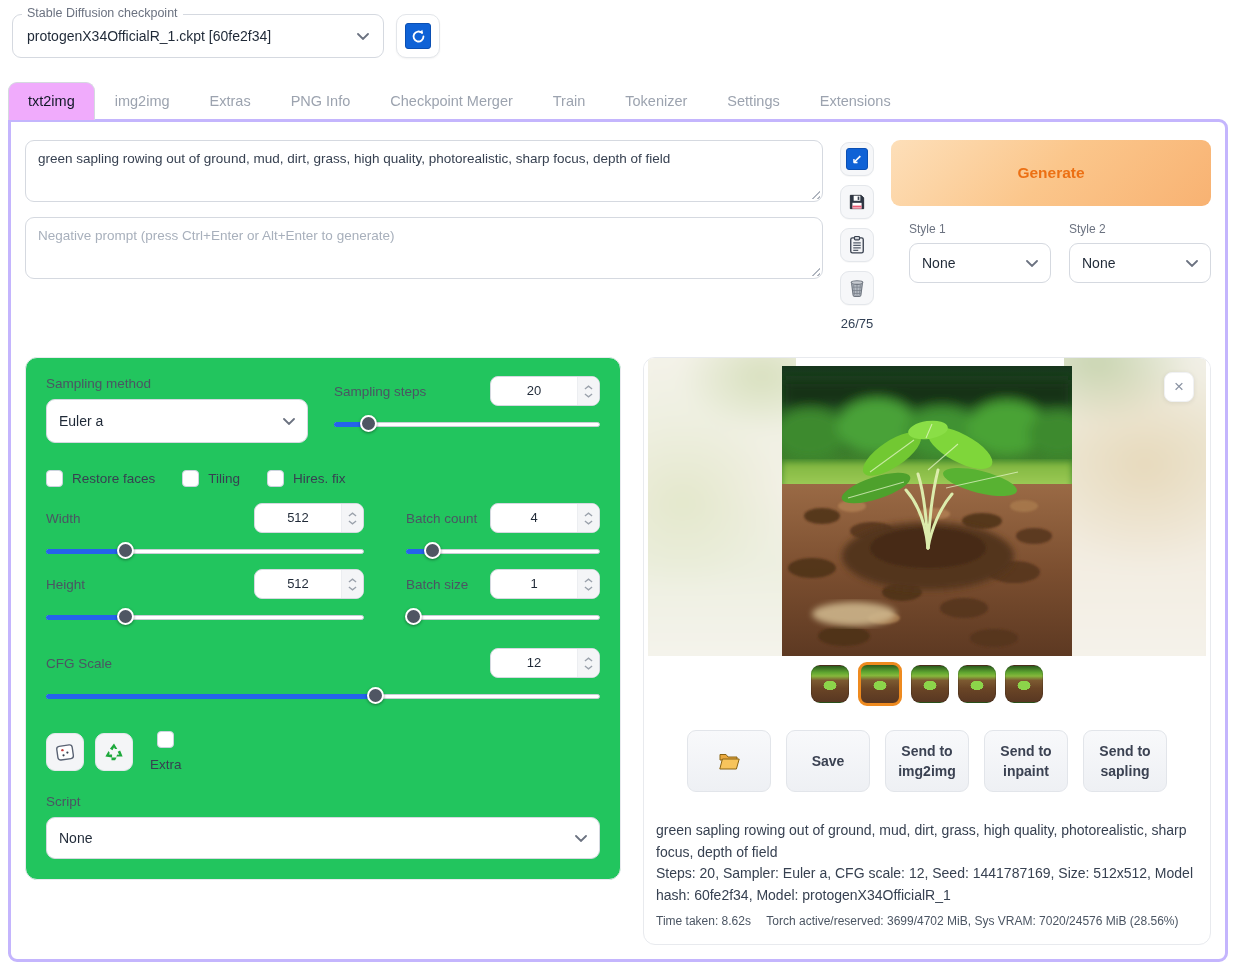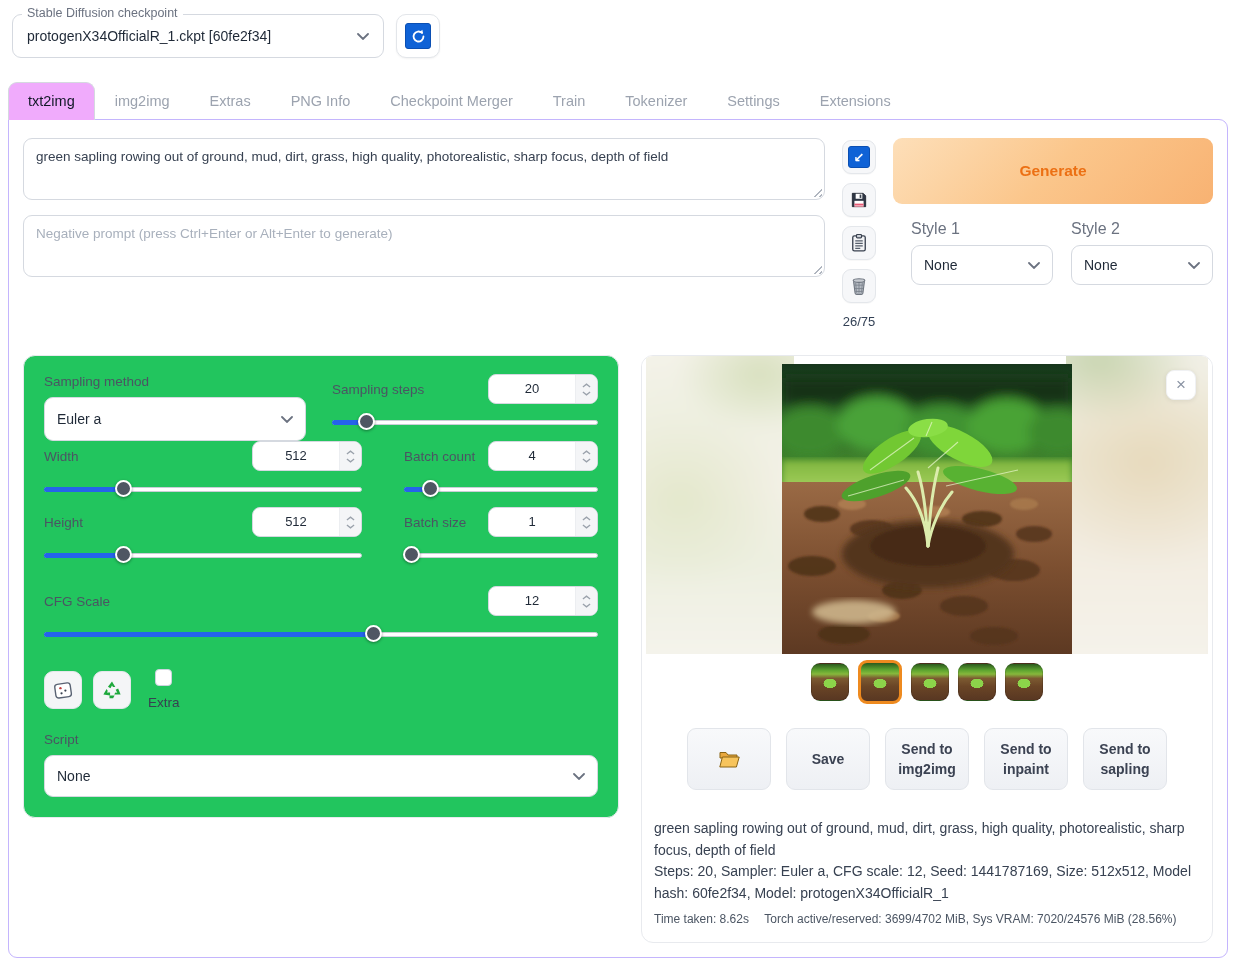--- a/index.html
+++ b/index.html
@@ -19,21 +19,21 @@
   .blue-sq { width: 26px; height: 26px; background: #0f62d6; border: 1px solid #0a4fb3; border-radius: 3px;
     display: flex; align-items: center; justify-content: center; color:#fff; }
 
   
   .tabs { display: flex; margin-top: 24px; position: relative; z-index: 2; }
   .tab { padding: 10px 19px 11px; font-size: 14.5px; color: #9ca3af; border: 1px solid transparent;
     border-bottom: none; border-radius: 9px 9px 0 0; margin-bottom: -1px; cursor: pointer; background: transparent; }
   .tab.active { color: #111827; border-color: #d5d9e0; background: #f0abfc; }
 
   
-  .content { border: 1px solid #c4b5fd; border-radius: 0 9px 9px 9px; padding: 18px 14px 14px;
+  .content { border: 3px solid #c4b5fd; border-radius: 0 9px 9px 9px; padding: 18px 14px 14px;
     background: #fff; position: relative; z-index: 1; min-height: 788px; }
 
   .row1 { display: flex; gap: 15px; }
   .prompts { flex: 1; display: flex; flex-direction: column; gap: 15px; }
   .ta-wrap { position: relative; }
   textarea { width: 100%; height: 62px; border: 1px solid #d5d9e0; border-radius: 9px; padding: 10px 12px;
     font-family: inherit; font-size: 13.5px; color: #374151; resize: none; background: #fff; display: block; }
   textarea::placeholder { color: #a8b0bc; }
   .ta-wrap::after { content: ""; position: absolute; right: 3px; bottom: 3px; width: 10px; height: 10px;
     background: repeating-linear-gradient(135deg, transparent 0 2px, #9ca3af 2px 3.2px);
@@ -44,21 +44,21 @@
     display: flex; align-items: center; justify-content: center; cursor: pointer; box-shadow: 0 1px 1px rgba(0,0,0,.03); }
   .tool-btn .blue-sq { width: 22px; height: 22px; font-size: 13px; font-weight: bold; }
   .counter { font-size: 13px; color: #334155; margin-top: 2px; }
 
   .gen-col { width: 320px; }
   .generate-btn { height: 66px; width: 100%; border-radius: 9px; border: none; cursor: pointer;
     background: linear-gradient(135deg, #fddfb9 0%, #fbc68b 50%, #f8b272 100%);
     color: #ec7014; font-weight: 700; font-size: 15.5px; font-family: inherit;
     display: flex; align-items: center; justify-content: center; }
   .styles-row { display: flex; gap: 18px; margin: 16px 0 0 18px; }
-  .style-group .s-lbl { font-size: 16px; color: #6b7280; margin-bottom: 7px; }
+  .style-group .s-lbl { font-size: 12px; color: #6b7280; margin-bottom: 7px; }
   .select { height: 40px; border: 1px solid #d5d9e0; border-radius: 9px; background: #fff; cursor: pointer;
     display: flex; align-items: center; justify-content: space-between; padding: 0 12px; font-size: 14px; color: #1f2937; }
   .style-group .select { width: 142px; }
 
   
   .row-main { display: flex; gap: 22px; margin-top: 26px; align-items: flex-start; }
   .settings-panel { width: 596px; background: #22c55e; border: 1px solid #e8eaee; border-radius: 12px;
     padding: 18px 20px 20px; }
   .lbl { font-size: 13.5px; color: #4b5563; }
 
@@ -272,20 +272,34 @@
             </div>
           </div>
           <div class="slider">
             <div class="track"></div>
             <div class="fill" style="width:13%"></div>
             <div class="thumb" style="left:13%"></div>
           </div>
         </div>
       </div>
 
+      <div class="checks-row">
+        <div class="check">
+          <span class="cbox"></span>
+          <span>Restore faces</span>
+        </div>
+        <div class="check">
+          <span class="cbox"></span>
+          <span>Tiling</span>
+        </div>
+        <div class="check">
+          <span class="cbox"></span>
+          <span>Hires. fix</span>
+        </div>
+      </div>
 
       <div class="dims-row">
         <div class="dim-col">
           <div class="dim-group">
             <div class="hdr-row">
               <span class="lbl">Width</span>
               <div class="numbox">
                 <span class="num">512</span>
                 <span class="spin">
                     <svg viewBox="0 0 10 5" width="9" height="5">

